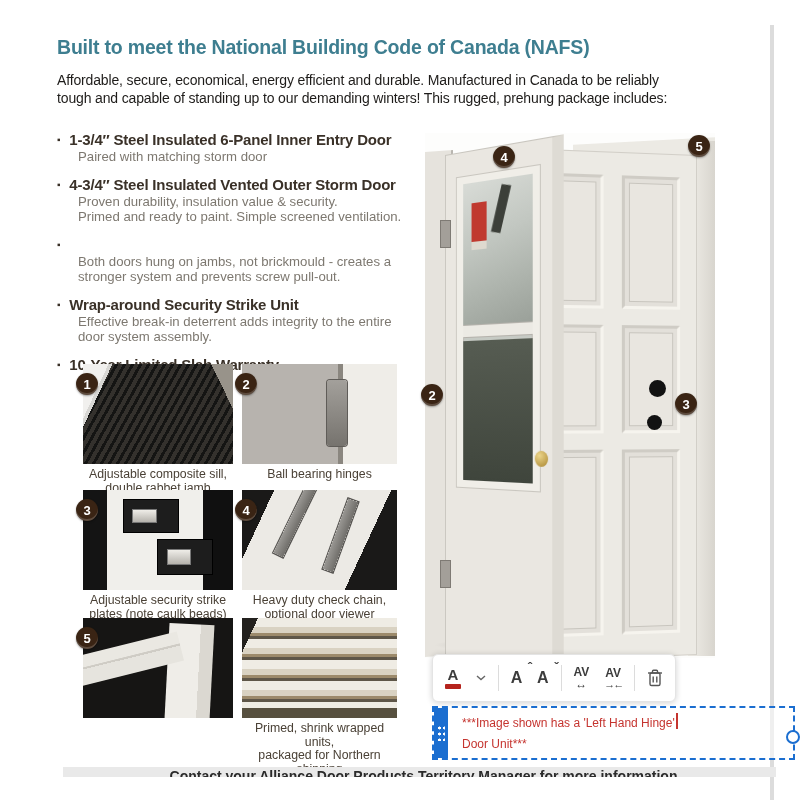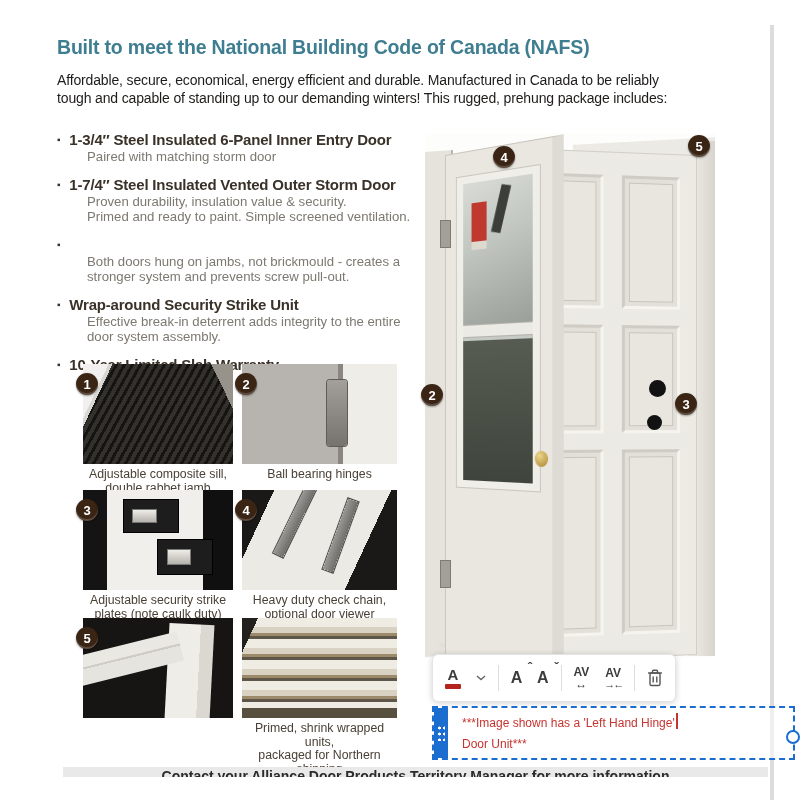--- a/index.html
+++ b/index.html
@@ -11,21 +11,21 @@
   .title{position:absolute;left:57px;top:36px;width:680px;font-size:19.5px;font-weight:bold;
          color:#3e7e90;letter-spacing:-0.2px;}
   .intro{position:absolute;left:57px;top:72px;width:700px;font-size:14px;font-weight:normal;
          line-height:17.5px;color:#1e1c1a;white-space:pre-line;letter-spacing:-0.15px;}
 
   
   .features{position:absolute;left:57px;top:131px;width:372px;}
   .feat{margin-bottom:11px;}
   .feat-head{display:flex;gap:9px;font-weight:bold;font-size:15px;line-height:17px;color:#3a3128;letter-spacing:-0.2px;}
   .bullet{font-size:10px;line-height:17px;}
-  .feat-sub{margin-left:30px;margin-top:1px;font-size:13.2px;line-height:15.5px;color:#7d7870;white-space:pre-line;}
+  .feat-sub{margin-left:21px;margin-top:1px;font-size:13.2px;line-height:15.5px;color:#7d7870;white-space:pre-line;}
   .feat-sub:empty{display:none;}
 
   
   .nbadge{position:absolute;width:22px;height:22px;border-radius:50%;background:#3a2414;color:#fff;
           font-size:13px;font-weight:bold;display:flex;align-items:center;justify-content:center;
           box-shadow:inset 0 -2px 0 rgba(255,255,255,.18), 0 1px 2px rgba(0,0,0,.35);z-index:7;}
 
   
   .thumb{position:absolute;}
   .t-col1{left:83px;width:150px;} .t-col2{left:242px;width:155px;}
@@ -126,21 +126,21 @@
       transform:translate(-50%,-50%);
       background-image:radial-gradient(#fff 1.1px,rgba(0,0,0,0) 1.4px);background-size:5px 6px;}
   .ann-text{position:absolute;left:28px;top:5px;width:320px;font-size:12px;line-height:21px;
       color:#c5342f;font-family:"Liberation Sans",sans-serif;}
   .caret{display:inline-block;width:2px;height:16px;background:#c5342f;vertical-align:-2px;margin-left:1px;}
   .ann-resize{position:absolute;right:-7px;top:22px;width:10px;height:10px;border-radius:50%;
       background:#fff;border:2px solid #1b6ed0;cursor:ew-resize;}
 
   
   .footer-band{position:absolute;left:63px;top:767px;width:705px;height:10px;background:#e9e9e9;
-      overflow:hidden;z-index:2;}
+      overflow:hidden;z-index:2;padding-left:8px;}
   .footer-text{margin-top:1px;text-align:center;font-size:14px;font-weight:bold;color:#2b2b2b;}
 </style>
 </head>
 <body>
 
 <div class="screen">
 
   <div class="page-edge"></div>
 
   <div class="title">Built to meet the National Building Code of Canada (NAFS)</div>
@@ -151,21 +151,21 @@
     <div class="feat">
       <div class="feat-head">
         <span class="bullet">▪</span>
         <span>1-3/4″ Steel Insulated 6-Panel Inner Entry Door</span>
       </div>
       <div class="feat-sub">Paired with matching storm door</div>
     </div>
     <div class="feat">
       <div class="feat-head">
         <span class="bullet">▪</span>
-        <span>1-7/4″ Steel Insulated Vented Outer Storm Door</span>
+        <span>4-3/4″ Steel Insulated Vented Outer Storm Door</span>
       </div>
       <div class="feat-sub">Proven durability, insulation value &amp; security.
 Primed and ready to paint. Simple screened ventilation.</div>
     </div>
     <div class="feat">
       <div class="feat-head">
         <span class="bullet">▪</span>
       </div>
       <div class="feat-sub">Both doors hung on jambs, not brickmould - creates a
 stronger system and prevents screw pull-out.</div>
@@ -198,21 +198,21 @@
     <div class="nbadge">2</div>
     <div class="tcap">Ball bearing hinges</div>
   </div>
   <div class="thumb t-col1 r2">
     <div class="timg t3">
       <div class="plate p1"></div>
       <div class="plate p2"></div>
     </div>
     <div class="nbadge">3</div>
     <div class="tcap">Adjustable security strike
-plates (note caulk duty)</div>
+plates (note caulk beads)</div>
   </div>
   <div class="thumb t-col2 r2">
     <div class="timg t4">
       <div class="chain c1"></div>
       <div class="chain c2"></div>
     </div>
     <div class="nbadge">4</div>
     <div class="tcap">Heavy duty check chain,
 optional door viewer</div>
   </div>

